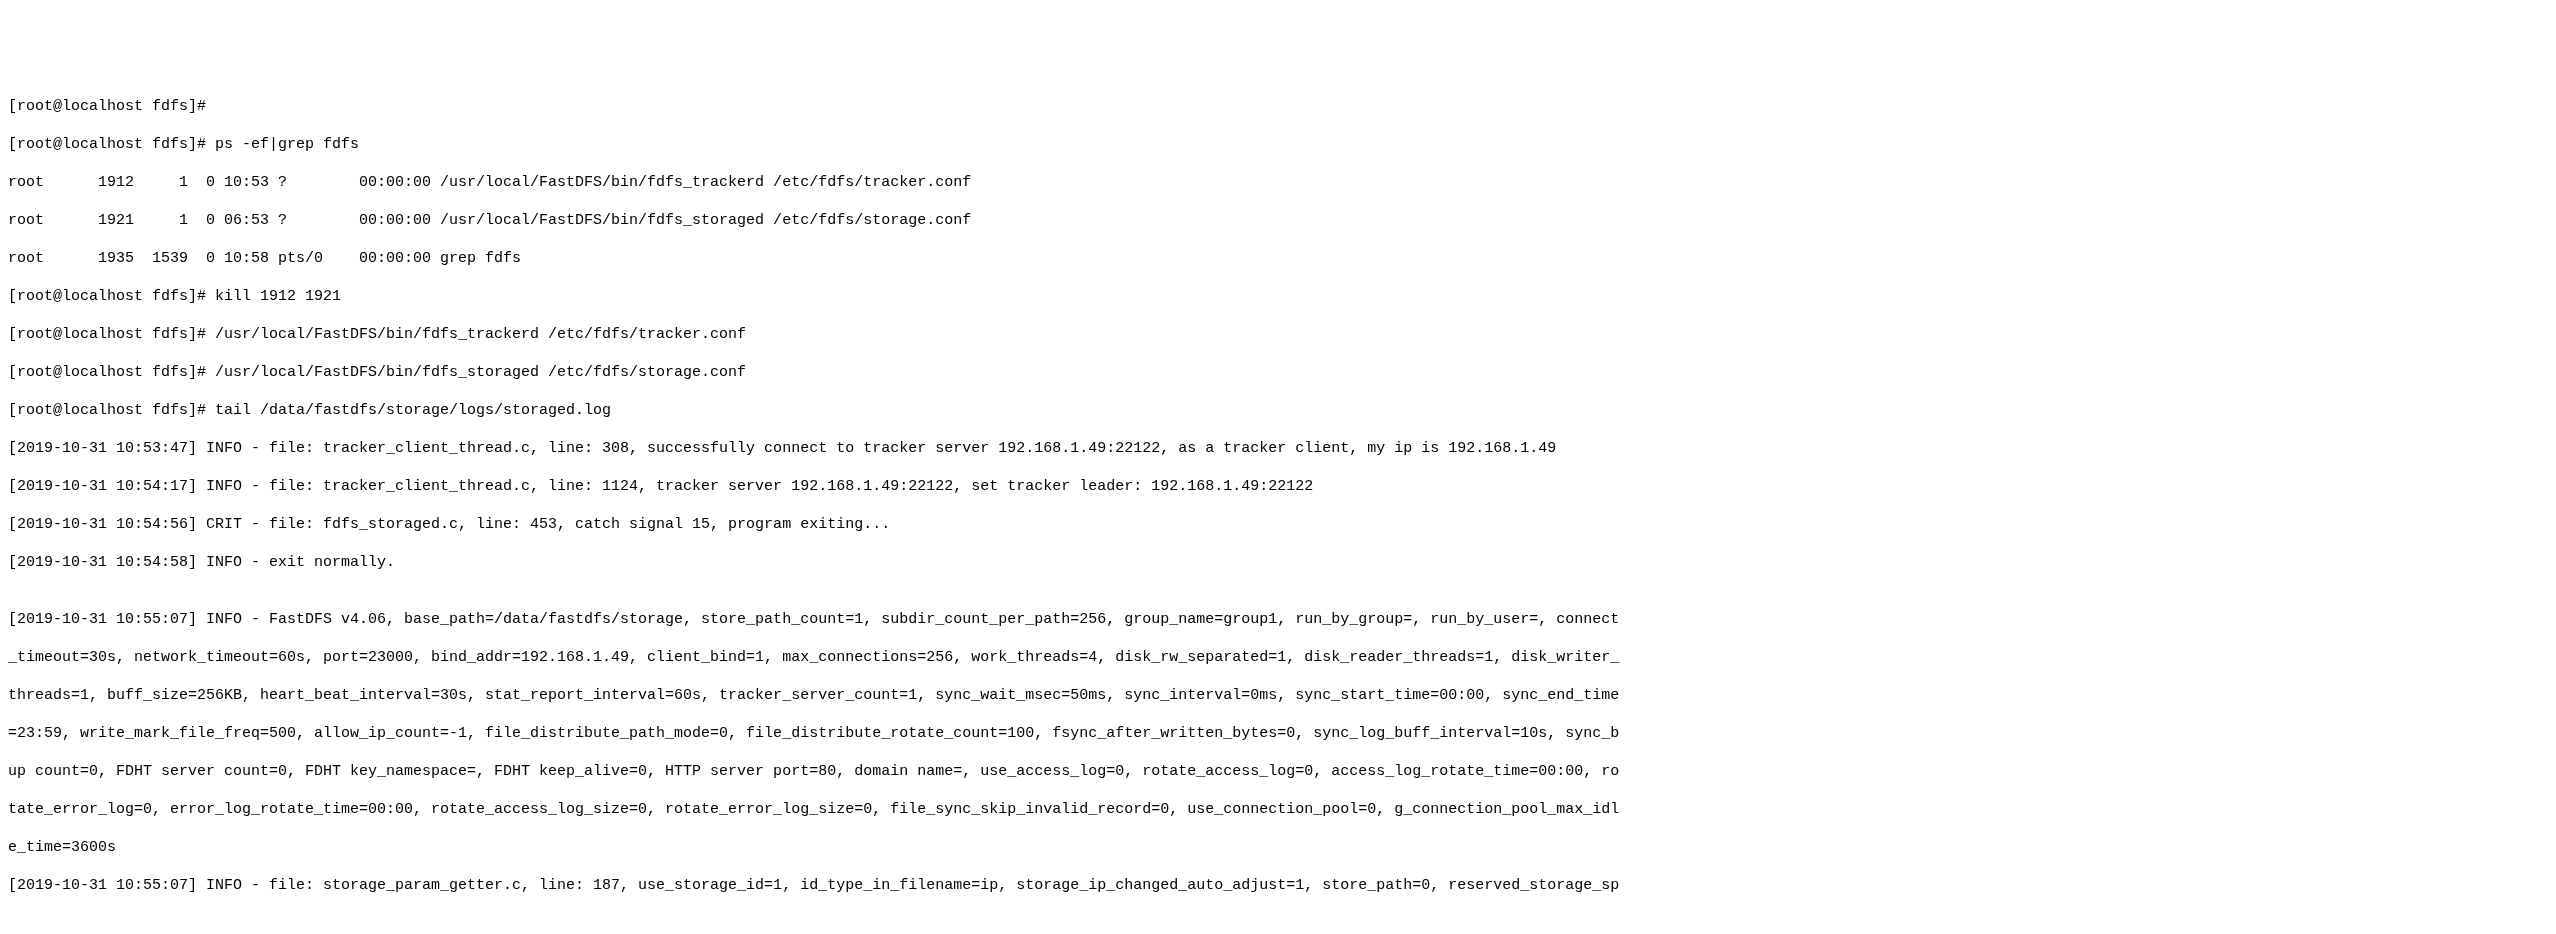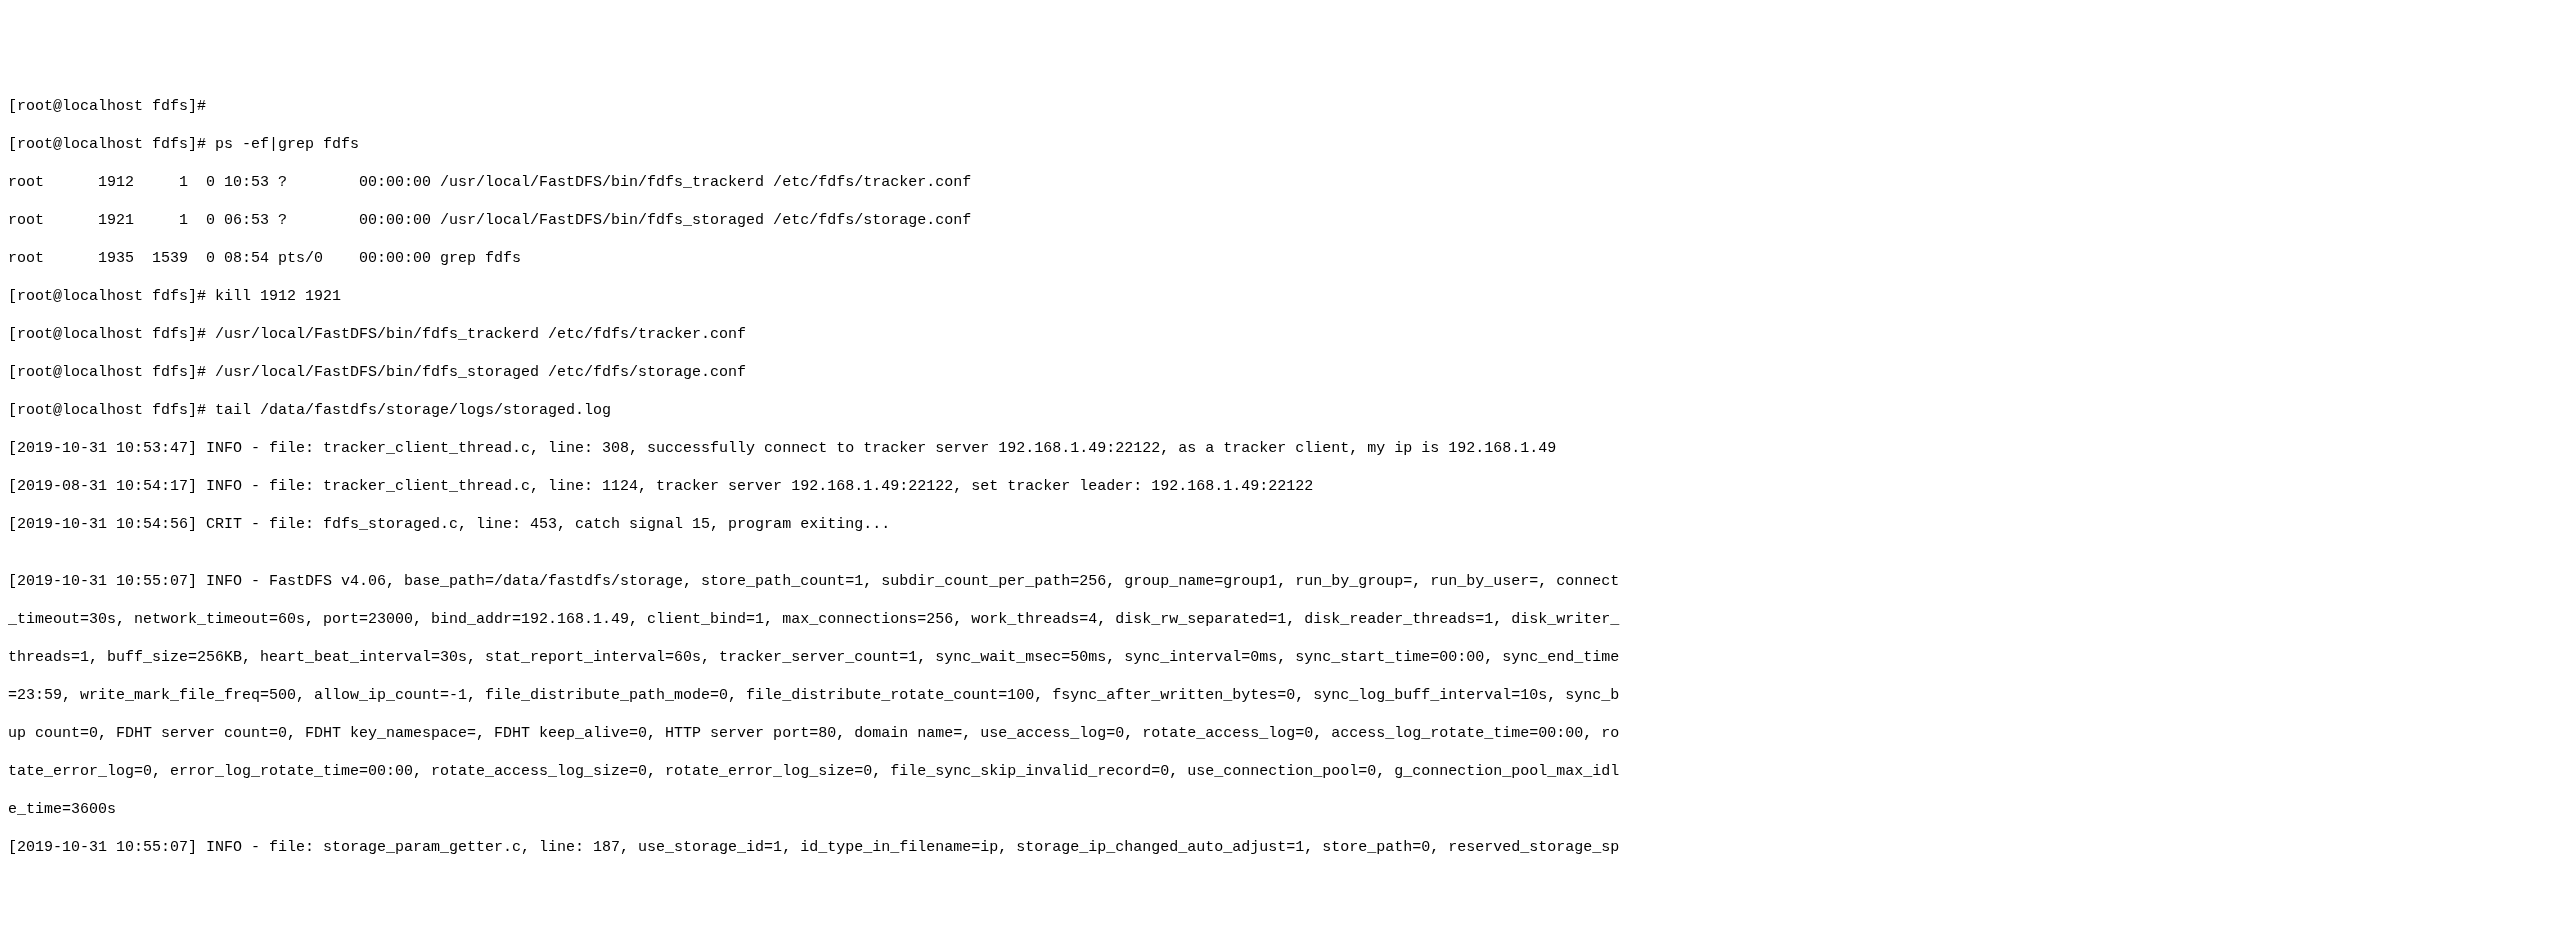--- a/index.html
+++ b/index.html
@@ -29,28 +29,29 @@
 </head>
 <body>
 
 
 
 <div class="terminal">
 <span class="line">[root@localhost fdfs]#</span>
 <span class="line">[root@localhost fdfs]# ps -ef|grep fdfs</span>
 <span class="line">root      1912     1  0 10:53 ?        00:00:00 /usr/local/FastDFS/bin/fdfs_trackerd /etc/fdfs/tracker.conf</span>
 <span class="line">root      1921     1  0 06:53 ?        00:00:00 /usr/local/FastDFS/bin/fdfs_storaged /etc/fdfs/storage.conf</span>
-<span class="line">root      1935  1539  0 08:54 pts/0    00:00:00 grep fdfs</span>
+<span class="line">root      1935  1539  0 10:58 pts/0    00:00:00 grep fdfs</span>
 <span class="line">[root@localhost fdfs]# kill 1912 1921</span>
 <span class="line">[root@localhost fdfs]# /usr/local/FastDFS/bin/fdfs_trackerd /etc/fdfs/tracker.conf</span>
 <span class="line">[root@localhost fdfs]# /usr/local/FastDFS/bin/fdfs_storaged /etc/fdfs/storage.conf</span>
 <span class="line">[root@localhost fdfs]# tail /data/fastdfs/storage/logs/storaged.log</span>
 <span class="line">[2019-10-31 10:53:47] INFO - file: tracker_client_thread.c, line: 308, successfully connect to tracker server 192.168.1.49:22122, as a tracker client, my ip is 192.168.1.49</span>
-<span class="line">[2019-08-31 10:54:17] INFO - file: tracker_client_thread.c, line: 1124, tracker server 192.168.1.49:22122, set tracker leader: 192.168.1.49:22122</span>
+<span class="line">[2019-10-31 10:54:17] INFO - file: tracker_client_thread.c, line: 1124, tracker server 192.168.1.49:22122, set tracker leader: 192.168.1.49:22122</span>
 <span class="line">[2019-10-31 10:54:56] CRIT - file: fdfs_storaged.c, line: 453, catch signal 15, program exiting...</span>
+<span class="line">[2019-10-31 10:54:58] INFO - exit normally.</span>
 <span class="line"></span>
 <span class="line">[2019-10-31 10:55:07] INFO - FastDFS v4.06, base_path=/data/fastdfs/storage, store_path_count=1, subdir_count_per_path=256, group_name=group1, run_by_group=, run_by_user=, connect</span>
 <span class="line">_timeout=30s, network_timeout=60s, port=23000, bind_addr=192.168.1.49, client_bind=1, max_connections=256, work_threads=4, disk_rw_separated=1, disk_reader_threads=1, disk_writer_</span>
 <span class="line">threads=1, buff_size=256KB, heart_beat_interval=30s, stat_report_interval=60s, tracker_server_count=1, sync_wait_msec=50ms, sync_interval=0ms, sync_start_time=00:00, sync_end_time</span>
 <span class="line">=23:59, write_mark_file_freq=500, allow_ip_count=-1, file_distribute_path_mode=0, file_distribute_rotate_count=100, fsync_after_written_bytes=0, sync_log_buff_interval=10s, sync_b</span>
 <span class="line">up count=0, FDHT server count=0, FDHT key_namespace=, FDHT keep_alive=0, HTTP server port=80, domain name=, use_access_log=0, rotate_access_log=0, access_log_rotate_time=00:00, ro</span>
 <span class="line">tate_error_log=0, error_log_rotate_time=00:00, rotate_access_log_size=0, rotate_error_log_size=0, file_sync_skip_invalid_record=0, use_connection_pool=0, g_connection_pool_max_idl</span>
 <span class="line">e_time=3600s</span>
 <span class="line">[2019-10-31 10:55:07] INFO - file: storage_param_getter.c, line: 187, use_storage_id=1, id_type_in_filename=ip, storage_ip_changed_auto_adjust=1, store_path=0, reserved_storage_sp</span>
 

